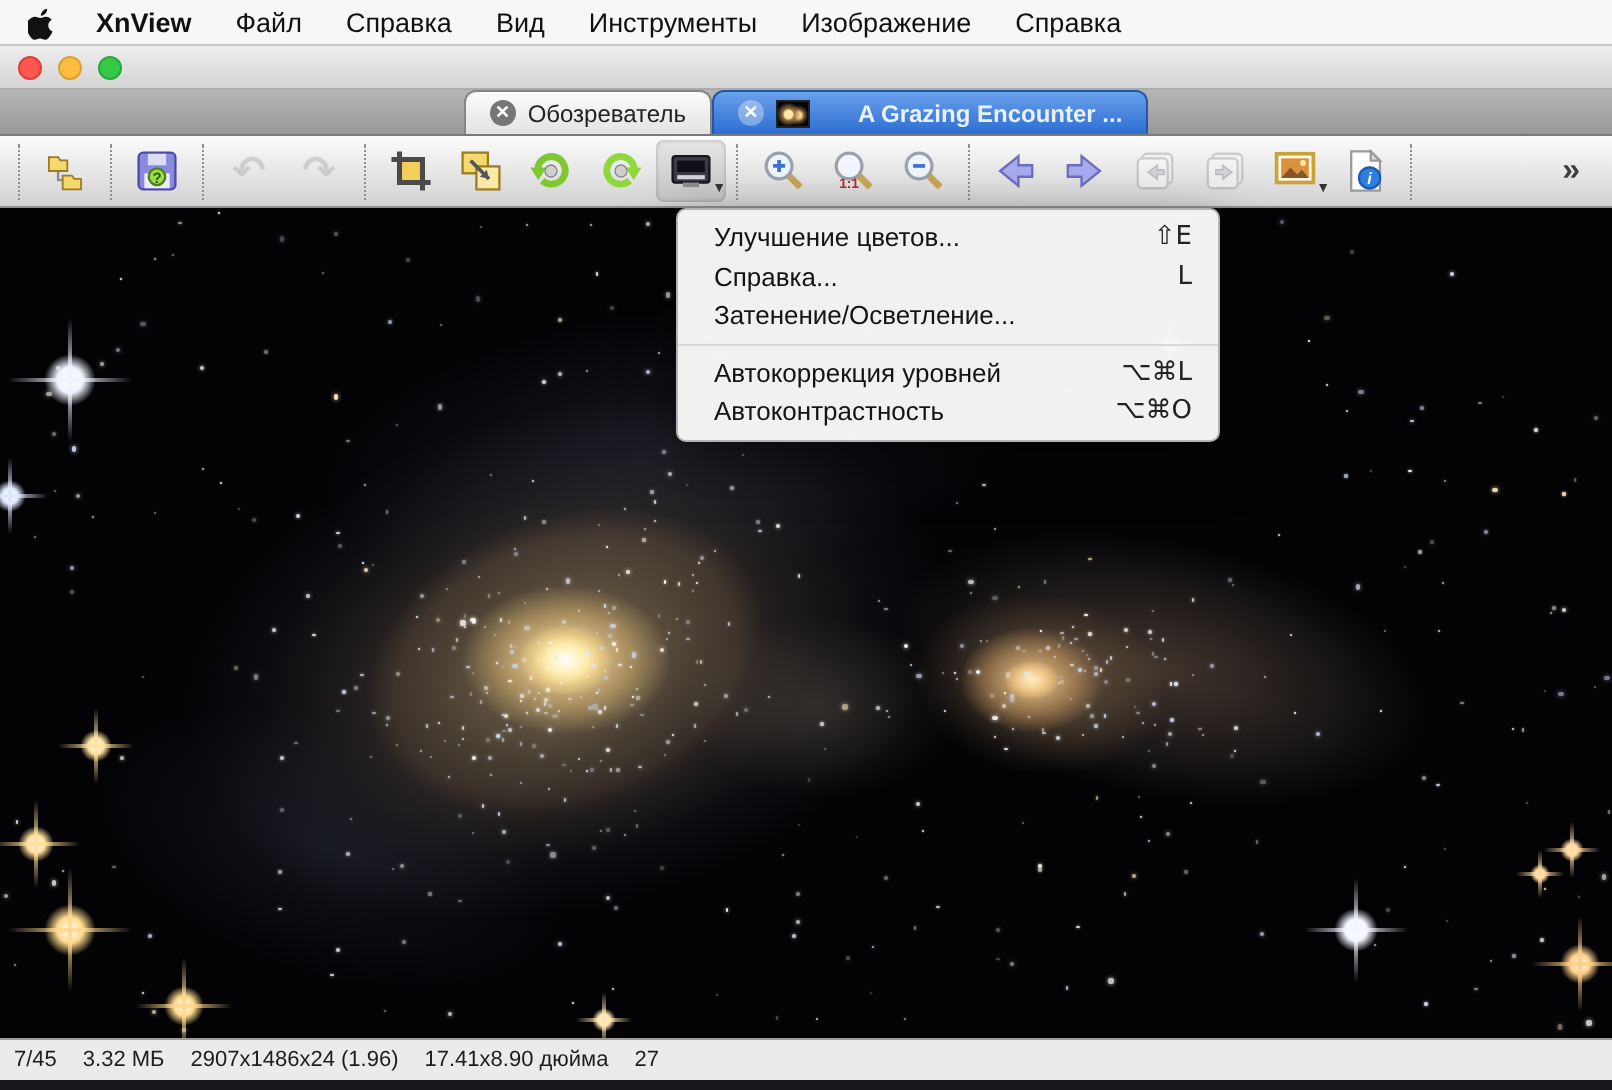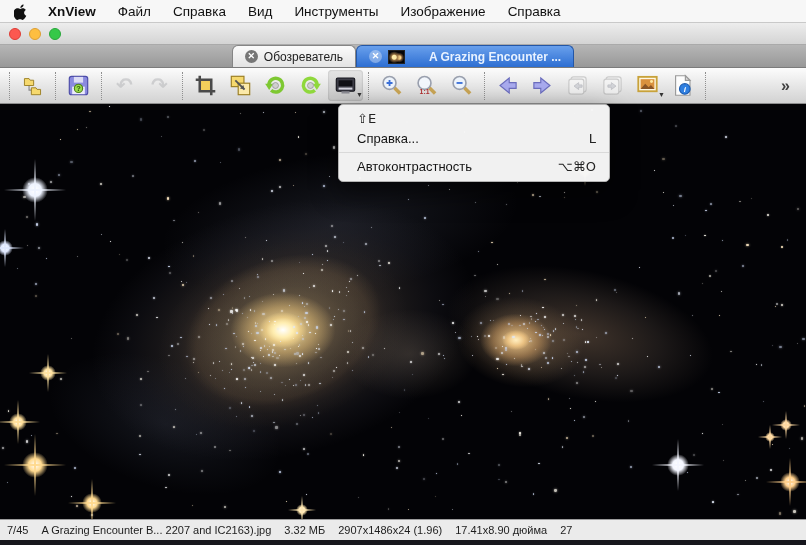--- a/index.html
+++ b/index.html
@@ -970,36 +970,44 @@
       </span>
       <span class="bigstar" style="left: 765px; top: 328px; width: 10px; height: 10px; --c: #ffd9a0;">
         <span class="core"></span>
         <span class="h"></span>
         <span class="v"></span>
       </span>
     </div>
 
   <div class="popup" id="popup">
       <div class="menu-row">
+        <span>Улучшение цветов...</span>
         <span class="menu-shortcut">⇧E</span>
       </div>
       <div class="menu-row">
         <span>Справка...</span>
         <span class="menu-shortcut">L</span>
       </div>
+      <div class="menu-row">
+        <span>Затенение/Осветление...</span>
+        <span class="menu-shortcut"></span>
+      </div>
       <div class="menu-sep"></div>
+      <div class="menu-row">
+        <span>Автокоррекция уровней</span>
+        <span class="menu-shortcut">⌥⌘L</span>
+      </div>
       <div class="menu-row">
         <span>Автоконтрастность</span>
         <span class="menu-shortcut">⌥⌘O</span>
       </div>
     </div>
 
   <div class="statusbar" id="statusbar">
       <span>7/45</span>
-      <span>A Grazing Encounter B... 2207 and IC2163).jpg</span>
       <span>3.32 МБ</span>
       <span>2907x1486x24 (1.96)</span>
       <span>17.41x8.90 дюйма</span>
       <span>27</span>
     </div>
   <div class="strip"></div>
 
 
 </div>
 

